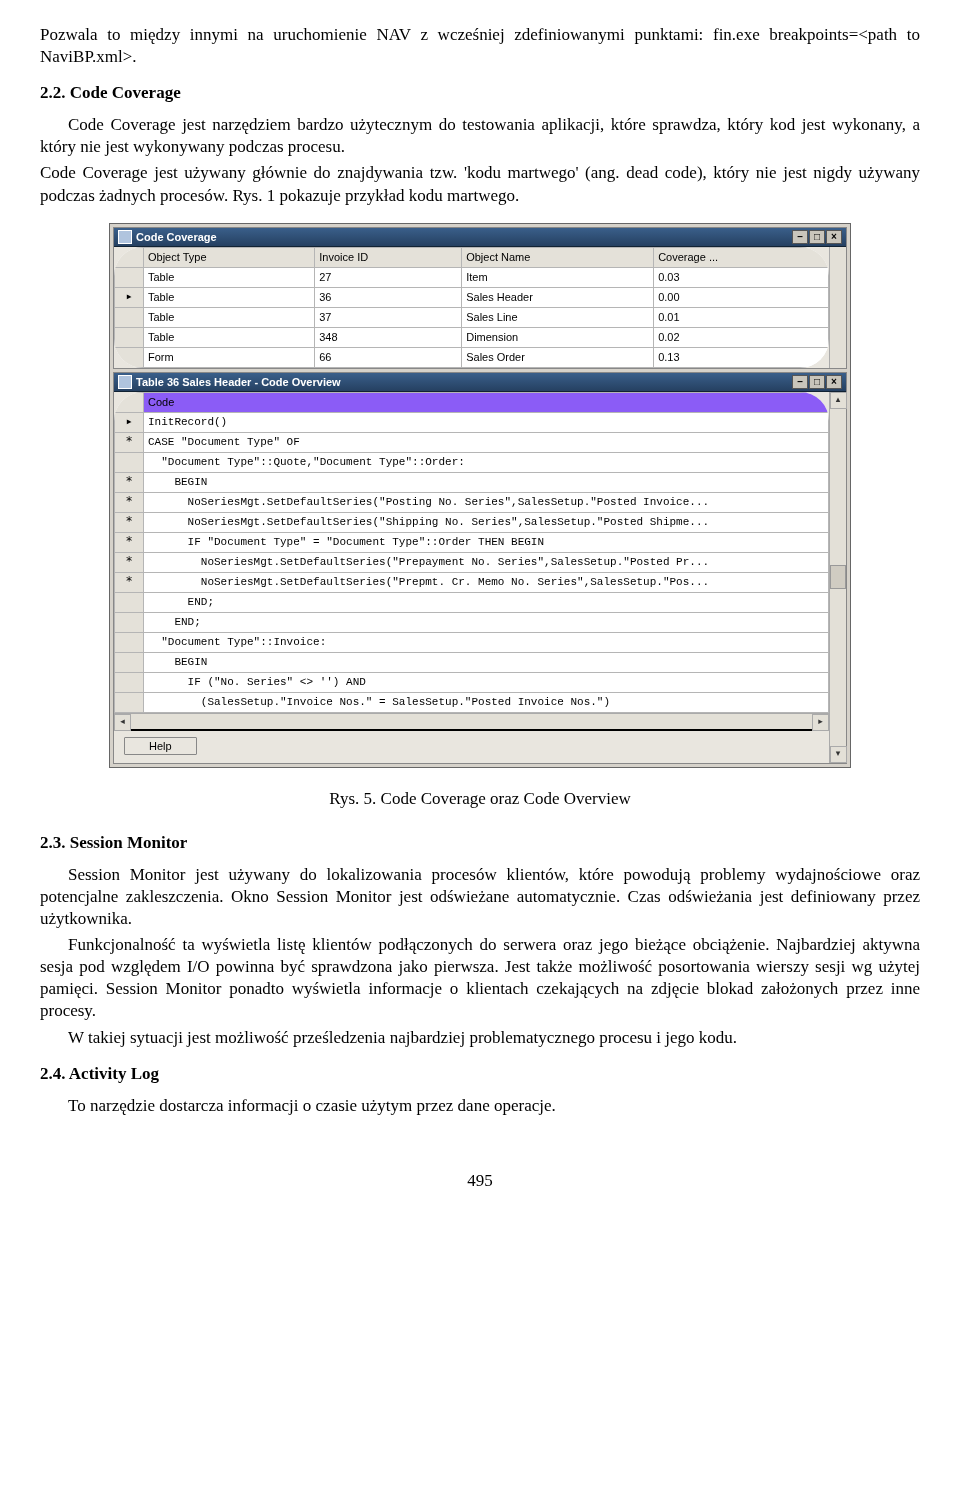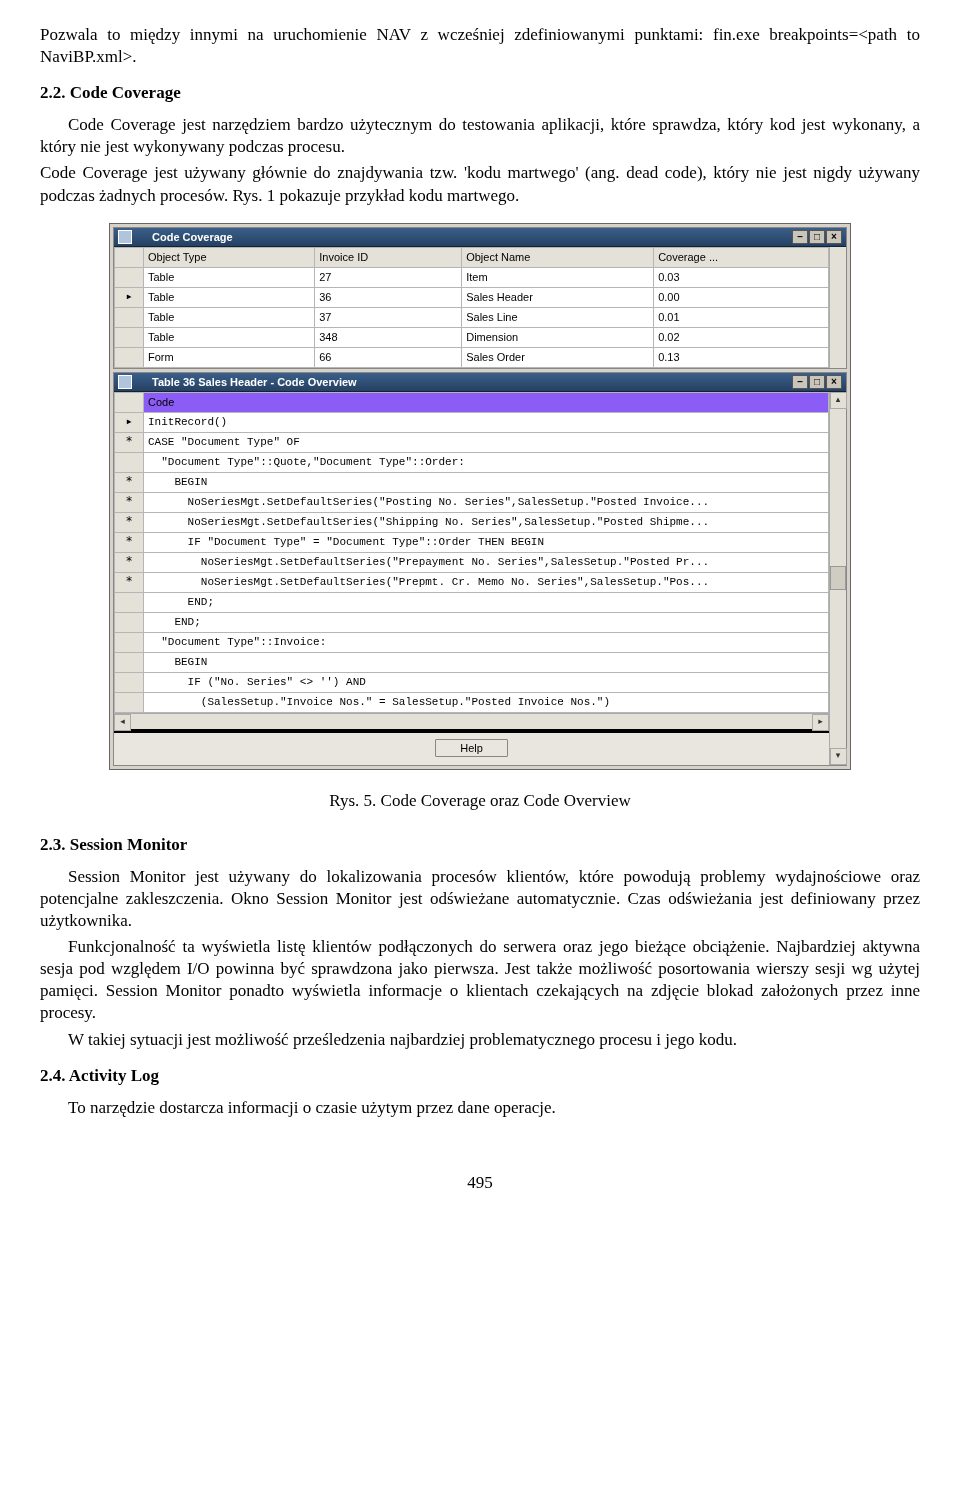--- a/index.html
+++ b/index.html
@@ -22,35 +22,35 @@
   
   .shot-wrap { display:flex; justify-content:center; margin: 16px 0 10px 0; }
   .shot { width: 740px; background:#d6d2ca; border:1px solid #666; font-family: Tahoma, Verdana, sans-serif; font-size:11px; color:#000; }
   .win { background:#e9e6df; border:1px solid #888; margin:3px; }
   .titlebar {
     height:18px; background: linear-gradient(#3a5f8a,#254061);
     color:#fff; display:flex; align-items:center; padding:0 4px;
     font-weight:bold; font-size:11px; justify-content: space-between;
     border-bottom:1px solid #123;
   }
-  .titlebar .left { display:flex; align-items:center; gap:20px; }
+  .titlebar .left { display:flex; align-items:center; gap:4px; }
   .tb-icon { width:12px; height:12px; background:#b0c4de; border:1px solid #fff; }
   .winbtns { display:flex; gap:1px; }
   .winbtn { width:14px; height:12px; background:#c9c5bb; border:1px solid #555; display:flex;align-items:center;justify-content:center; color:#000; font-size:10px; line-height:1; }
   .tbl { width:100%; border-collapse:collapse; background:#fff; }
   .tbl th, .tbl td { border:1px solid #b5b5b5; padding:1px 4px; height:17px; font-size:11px; background:#fff; text-align:left; }
   .tbl th { background:#e4e1d9; font-weight:normal; }
   .tbl .rowhead { width:20px; background:#e4e1d9; text-align:center; font-family: monospace; font-size:12px; }
   .tbl .num { text-align:left; padding-right:8px; }
   .code-cell { font-family: "Courier New", monospace; font-size:12px; white-space:pre; }
   .code-header-row th { background:#8b5cf6; }
   .scroll-stub-v { width:16px; background:#e3e0d7; border-left:1px solid #aaa; }
   .win-body { display:flex; }
-  .win-main { flex:1; overflow:hidden; }
-  .btnbar { display:flex; justify-content:center; padding:6px 10px 8px 10px; background:#e9e6df; border-top:4px solid #000000; }
+  .win-main { flex:1; overflow:hidden;border-radius:29px; }
+  .btnbar { display:flex; justify-content:flex-start; padding:6px 10px 8px 10px; background:#e9e6df; border-top:2px solid #000000; }
   .btnbar button { font-family: Tahoma, sans-serif; font-size:11px; padding:2px 24px; background:#e9e6df; border:1px solid #888; border-radius:1px; }
   .scroll-h { height:15px; background:#e3e0d7; border-top:1px solid #aaa; display:flex; justify-content:space-between; }
   .scroll-h .sbtn, .scroll-v .sbtn { width:15px; height:15px; background:#e3e0d7; border:1px solid #aaa; display:flex;align-items:center;justify-content:center; font-size:9px; color:#333; }
   .scroll-v { width:16px; background:#e3e0d7; border-left:1px solid #aaa; display:flex; flex-direction:column; justify-content:space-between; align-items:center; }
   .scroll-v .thumb { width:14px; height:22px; background:#d0ccc2; border:1px solid #999; }
 </style>
 </head>
 <body>
 
 <p>Pozwala to między innymi na uruchomienie NAV z wcześniej zdefiniowanymi punktami: fin.exe breakpoints=&lt;path to NaviBP.xml&gt;.</p>

